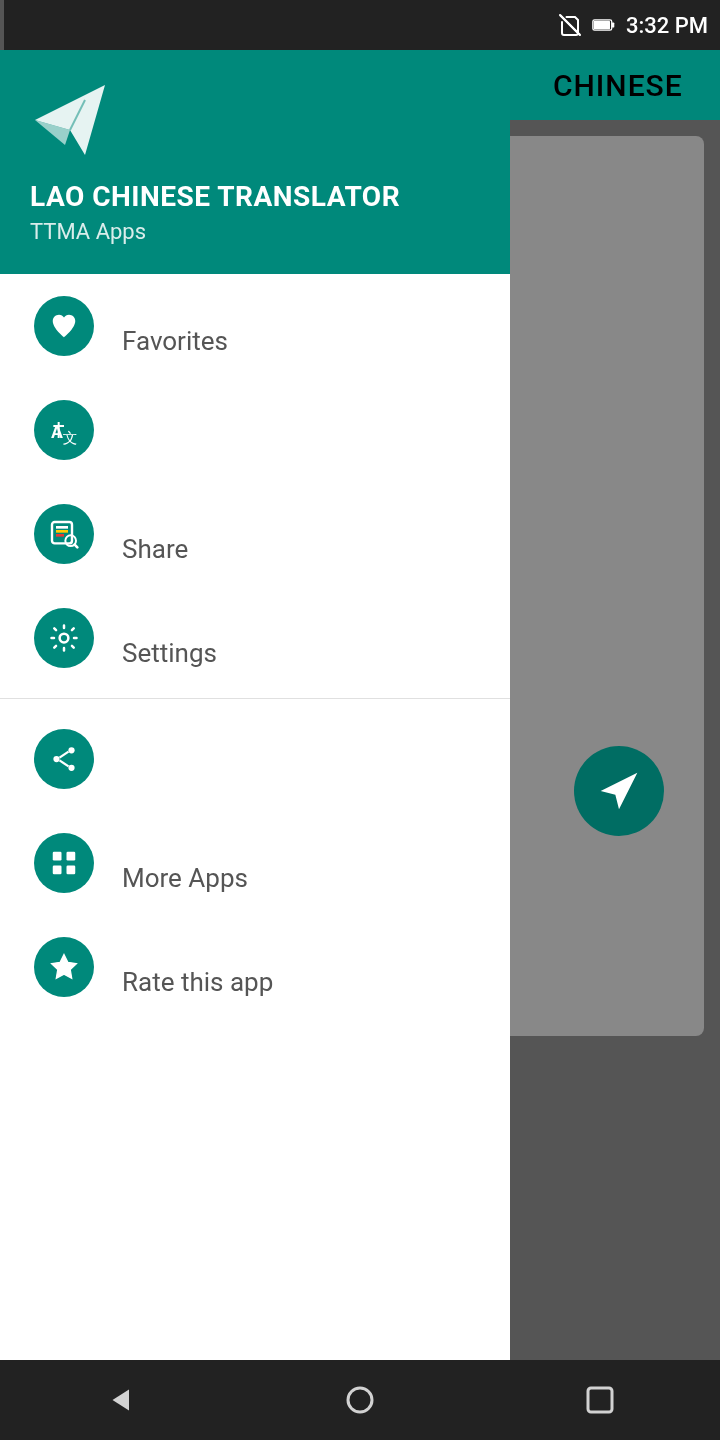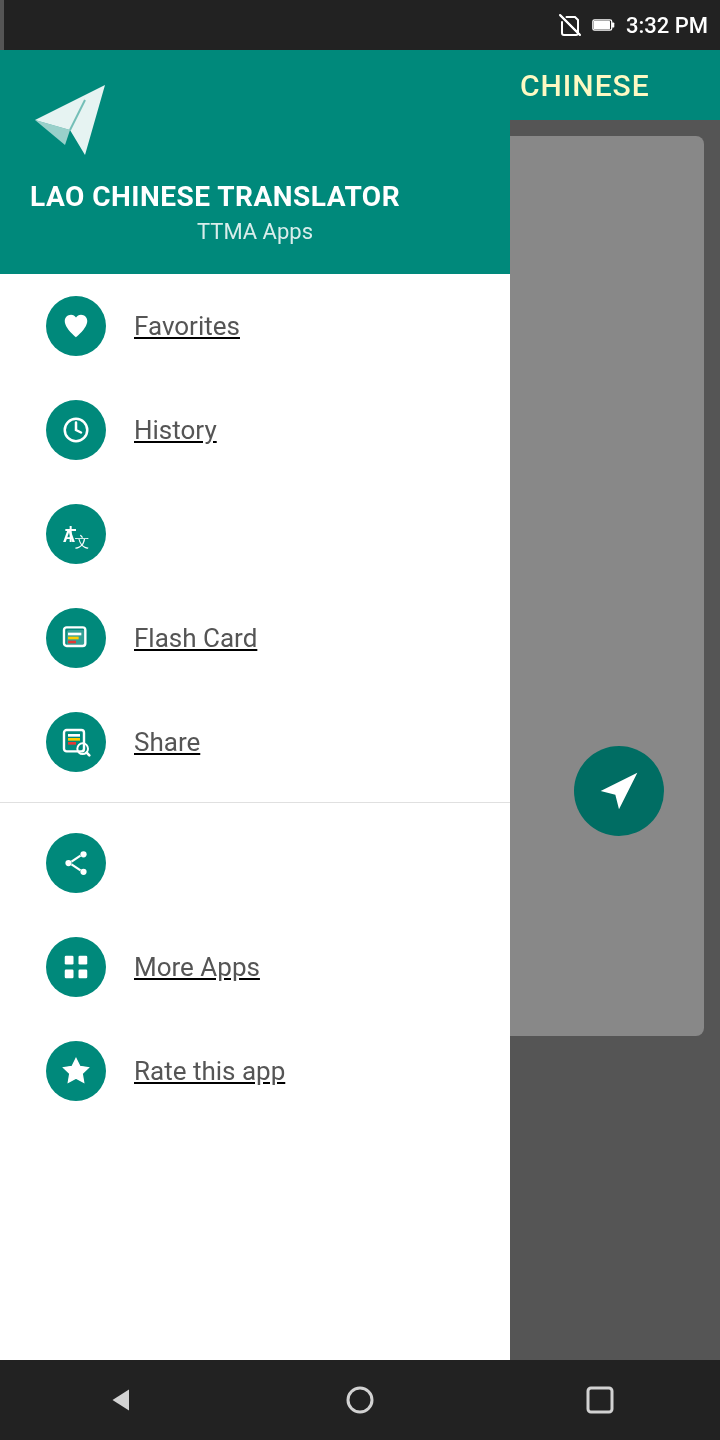--- a/index.html
+++ b/index.html
@@ -50,24 +50,25 @@
       background: #555;
     }
     .bg-top-bar {
       background: #00877a;
       height: 70px;
       display: flex;
       align-items: center;
       padding-left: 520px;
     }
     .bg-top-title {
-      color: #fef9c3;
+      color: #000000;
       font-size: 30px;
       font-weight: 500;
       letter-spacing: 1px;
+      margin-left: 33px;
     }
     .bg-content {
       background: #888;
       margin: 16px;
       border-radius: 8px;
       height: 900px;
       position: relative;
     }
     .bg-send-btn {
       position: absolute;
@@ -114,35 +115,33 @@
     .drawer-app-name {
       color: white;
       font-size: 28px;
       font-weight: 700;
       letter-spacing: 0.5px;
       margin-bottom: 6px;
     }
     .drawer-sub-name {
       color: rgba(255,255,255,0.85);
       font-size: 22px;
-      text-align: center;
     }
 
     
     .drawer-menu {
       flex: 1;
       overflow-y: auto;
     }
     .menu-item {
       display: flex;
-      align-items: center;
-      padding: 22px 46px;
+      align-items: flex-end;
+      padding: 22px 34px;
       cursor: pointer;
       transition: background 0.1s;
-      text-decoration: underline;
     }
     .menu-icon-circle {
       width: 60px;
       height: 60px;
       border-radius: 50%;
       background: #00897b;
       display: flex;
       align-items: center;
       justify-content: center;
       flex-shrink: 0;
@@ -235,69 +234,57 @@
 
     <div class="menu-item">
       <div class="menu-icon-circle">
         <svg width="30" height="30" viewBox="0 0 24 24">
           <path d="M12 21C12 21 3 14 3 8C3 5.2 5.2 3 8 3C9.7 3 11.2 3.9 12 5.2C12.8 3.9 14.3 3 16 3C18.8 3 21 5.2 21 8C21 14 12 21 12 21Z" fill="white"></path>
         </svg>
       </div>
       <span class="menu-label">Favorites</span>
     </div>
 
-    <div class="menu-item">
-      <div class="menu-icon-circle">
-        <svg width="30" height="30" viewBox="0 0 24 24">
-          <circle cx="12" cy="12" r="9" stroke="white" stroke-width="2" fill="none"></circle>
-          <polyline points="12,6 12,12 16,14" stroke="white" stroke-width="2" fill="none" stroke-linecap="round"></polyline>
-        </svg>
-      </div>
-      <span class="menu-label">History</span>
-    </div>
 
     <div class="menu-item">
       <div class="menu-icon-circle">
         <svg width="32" height="32" viewBox="0 0 24 24">
           <text x="2" y="18" font-size="13" fill="white" font-family="Arial" font-weight="bold">A</text>
           <text x="11" y="22" font-size="11" fill="white" font-family="Arial">文</text>
           <line x1="8" y1="6" x2="8" y2="18" stroke="white" stroke-width="1.5"></line>
           <path d="M4 9h8" stroke="white" stroke-width="1.5"></path>
         </svg>
       </div>
     </div>
 
-    <div class="menu-item">
-      <div class="menu-icon-circle">
-        <svg width="32" height="32" viewBox="0 0 24 24">
-          <rect x="3" y="4" width="16" height="14" rx="2" stroke="white" stroke-width="1.8" fill="none"></rect>
-          <rect x="5" y="6" width="14" height="12" rx="2" fill="white" opacity="0.2"></rect>
-          <line x1="6" y1="9" x2="16" y2="9" stroke="white" stroke-width="2"></line>
-          <line x1="6" y1="12" x2="14" y2="12" stroke="#ffcc00" stroke-width="2"></line>
-          <line x1="6" y1="15" x2="12" y2="15" stroke="#e53935" stroke-width="2"></line>
-        </svg>
-      </div>
-      <span class="menu-label">Flash Card</span>
-    </div>
 
     <div class="menu-item">
       <div class="menu-icon-circle">
         <svg width="32" height="32" viewBox="0 0 24 24">
           <rect x="3" y="3" width="15" height="16" rx="2" stroke="white" stroke-width="1.8" fill="none"></rect>
           <line x1="6" y1="7" x2="15" y2="7" stroke="white" stroke-width="2"></line>
           <line x1="6" y1="10" x2="15" y2="10" stroke="#ffcc00" stroke-width="2"></line>
           <line x1="6" y1="13" x2="12" y2="13" stroke="#e53935" stroke-width="2"></line>
 
           <circle cx="17" cy="17" r="4" stroke="white" stroke-width="1.5" fill="none"></circle>
           <line x1="20" y1="20" x2="22" y2="22" stroke="white" stroke-width="2" stroke-linecap="round"></line>
         </svg>
       </div>
       <span class="menu-label">Share</span>
     </div>
 
+    <div class="menu-item">
+      <div class="menu-icon-circle">
+        <svg width="30" height="30" viewBox="0 0 24 24">
+          <circle cx="12" cy="12" r="3.5" stroke="white" stroke-width="2" fill="none"></circle>
+          <path d="M12 2v2M12 20v2M4.22 4.22l1.42 1.42M18.36 18.36l1.42 1.42M2 12h2M20 12h2M4.22 19.78l1.42-1.42M18.36 5.64l1.42-1.42" stroke="white" stroke-width="2" stroke-linecap="round"></path>
+        </svg>
+      </div>
+      <span class="menu-label">Settings</span>
+    </div>
 
     <div class="divider"></div>
 
     <div class="menu-item">
       <div class="menu-icon-circle">
         <svg width="30" height="30" viewBox="0 0 24 24">
           <circle cx="18" cy="5" r="2.5" fill="white"></circle>
           <circle cx="6" cy="12" r="2.5" fill="white"></circle>
           <circle cx="18" cy="19" r="2.5" fill="white"></circle>
           <line x1="8.4" y1="10.9" x2="15.6" y2="6.1" stroke="white" stroke-width="1.8"></line>

